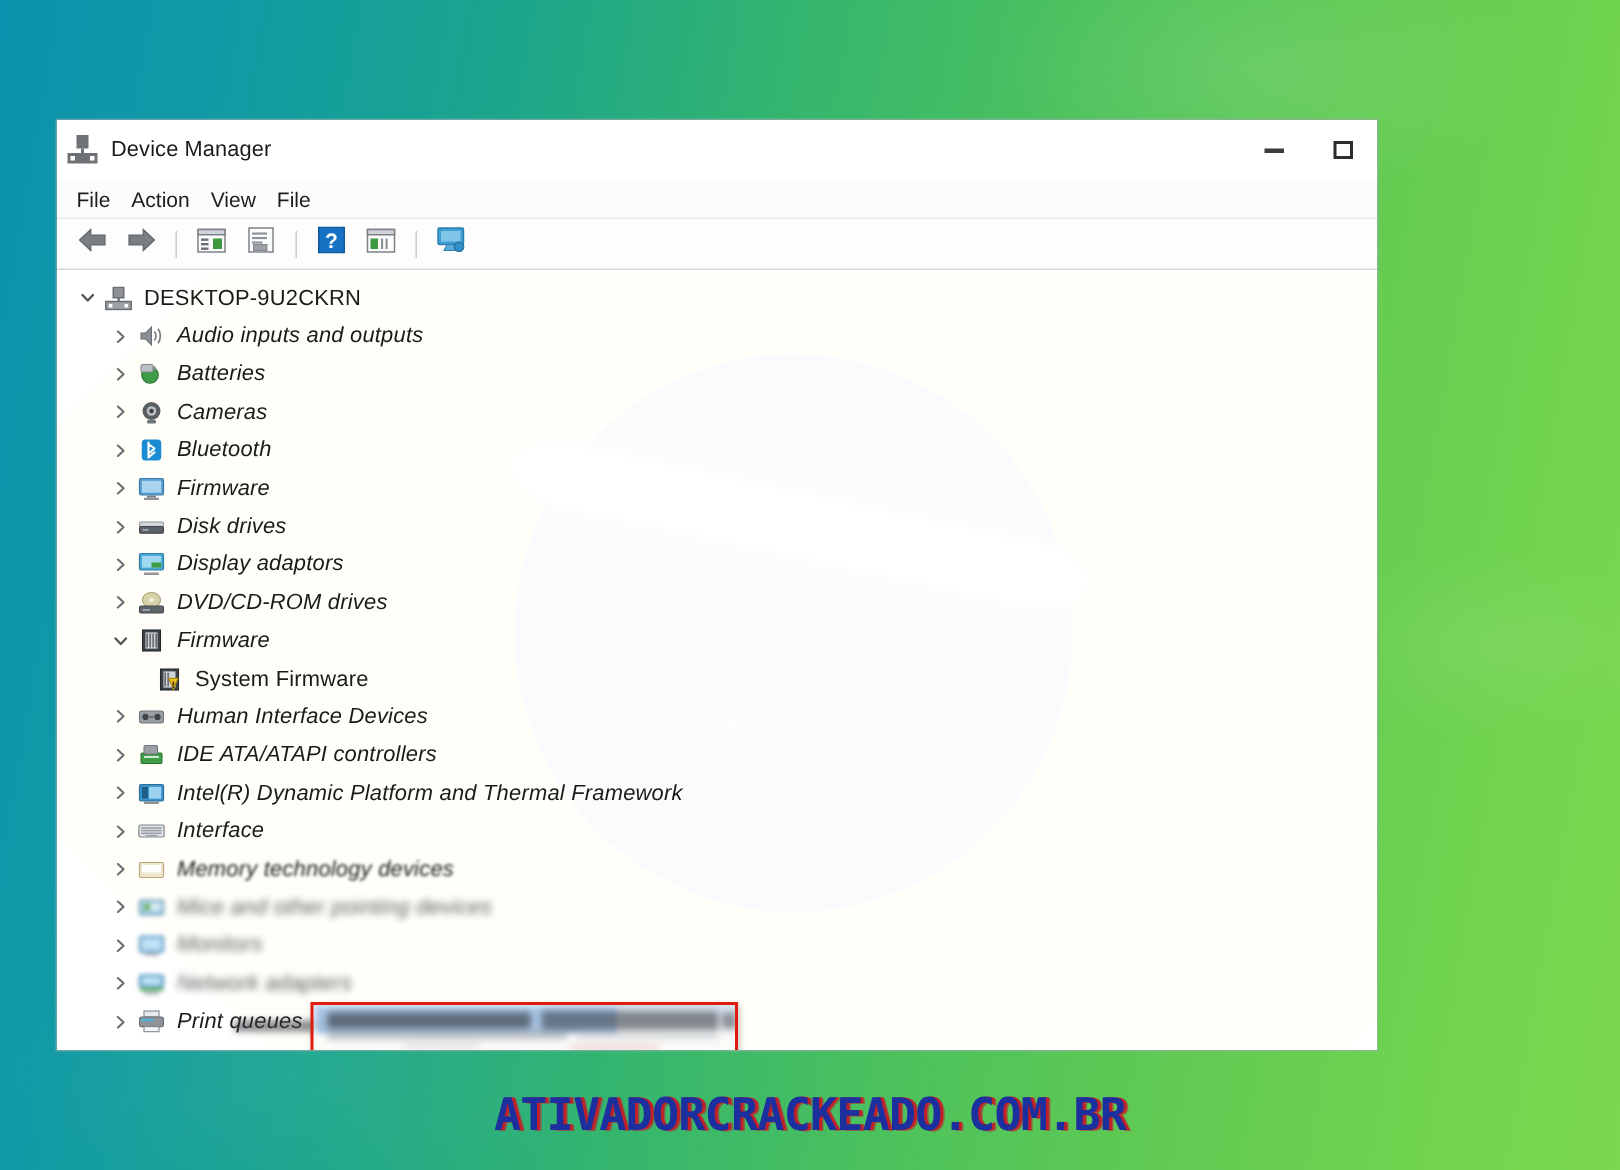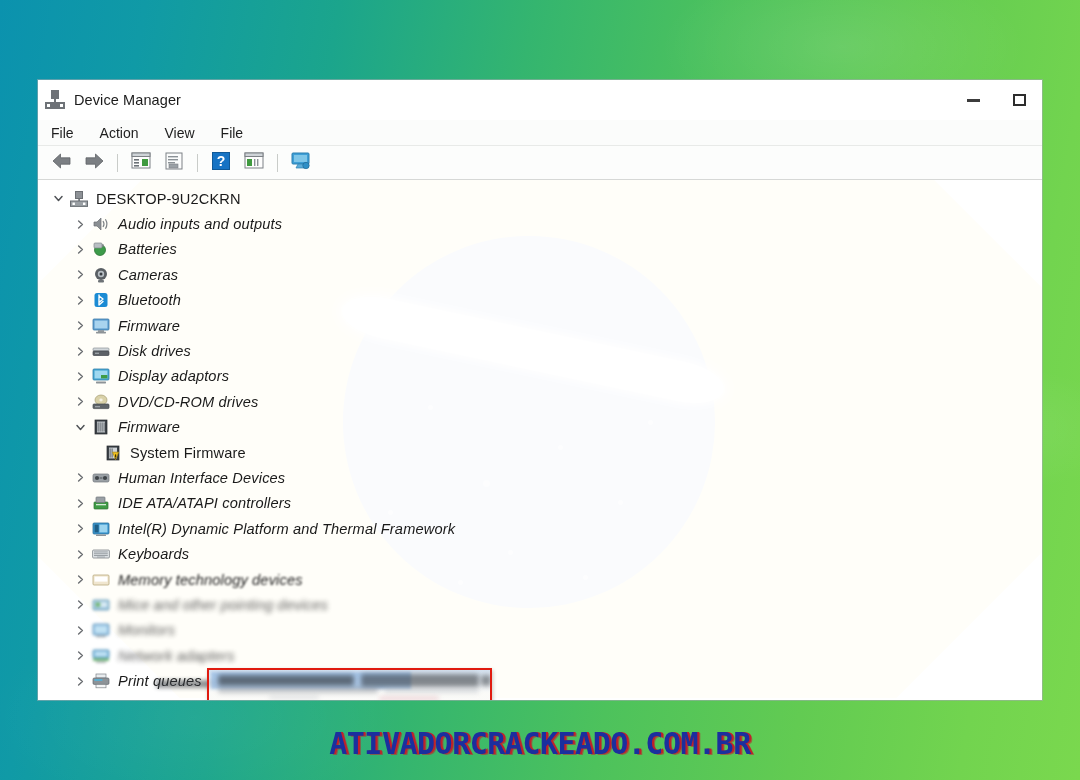--- a/index.html
+++ b/index.html
@@ -33,21 +33,21 @@
       radial-gradient(ellipse 200px 90px at 92% 55%, rgba(255,255,255,.08), transparent 70%),
       radial-gradient(ellipse 300px 140px at 18% 92%, rgba(255,255,255,.05), transparent 70%);
     pointer-events: none;
   }
 
   
   .window {
     position: absolute;
     left: 38px;
     top: 80px;
-    width: 1004px;
+    width: 880px;
     height: 620px;
     background: #ffffff;
     overflow: hidden;
     box-shadow: 0 0 0 1px rgba(160,170,175,.55);
   }
 
   
   .flag-ghost {
     position: absolute;
     left: 0;
@@ -147,21 +147,21 @@
   .max-glyph { width: 13px; height: 12px; border: 2px solid #2d2d2d; }
 
   
   .menubar {
     position: relative;
     height: 26px;
     background: #fbfcfb;
     display: flex;
     align-items: center;
     padding-left: 10px;
-    gap: 20px;
+    gap: 8px;
     border-bottom: 1px solid #e8eae8;
     z-index: 4;
   }
   .menu-item {
     font-size: 14px;
     color: #1d1d1d;
     padding: 1px 3px;
     white-space: nowrap;
   }
 
@@ -691,21 +691,21 @@
         </span>
         <span class="row-icon">
           <svg width="18" height="16" viewBox="0 0 18 16">
             <rect x="0.6" y="4" width="16.8" height="8" rx="1" fill="#e3e7ea" stroke="#7e8489" stroke-width="0.8"></rect>
             <rect x="2" y="5.4" width="13.8" height="1.1" fill="#9aa0a5"></rect>
             <rect x="2" y="7.2" width="13.8" height="1.1" fill="#9aa0a5"></rect>
             <rect x="2" y="9" width="13.8" height="1.1" fill="#9aa0a5"></rect>
             <rect x="5" y="10.6" width="8" height="0.9" fill="#9aa0a5"></rect>
           </svg>
         </span>
-        <span class="row-label">Keyboards</span>
+        <span class="row-label">Interface</span>
       </div>
 
       <div class="row depth-1 semi-blurred">
         <span class="chev">
           <svg width="11" height="11" viewBox="0 0 11 11">
             <path d="M3.6 2 L7.4 5.5 L3.6 9" fill="none" stroke="#6a6d71" stroke-width="1.4" stroke-linecap="round" stroke-linejoin="round"></path>
           </svg>
         </span>
         <span class="row-icon">
           <svg width="18" height="16" viewBox="0 0 18 16">

